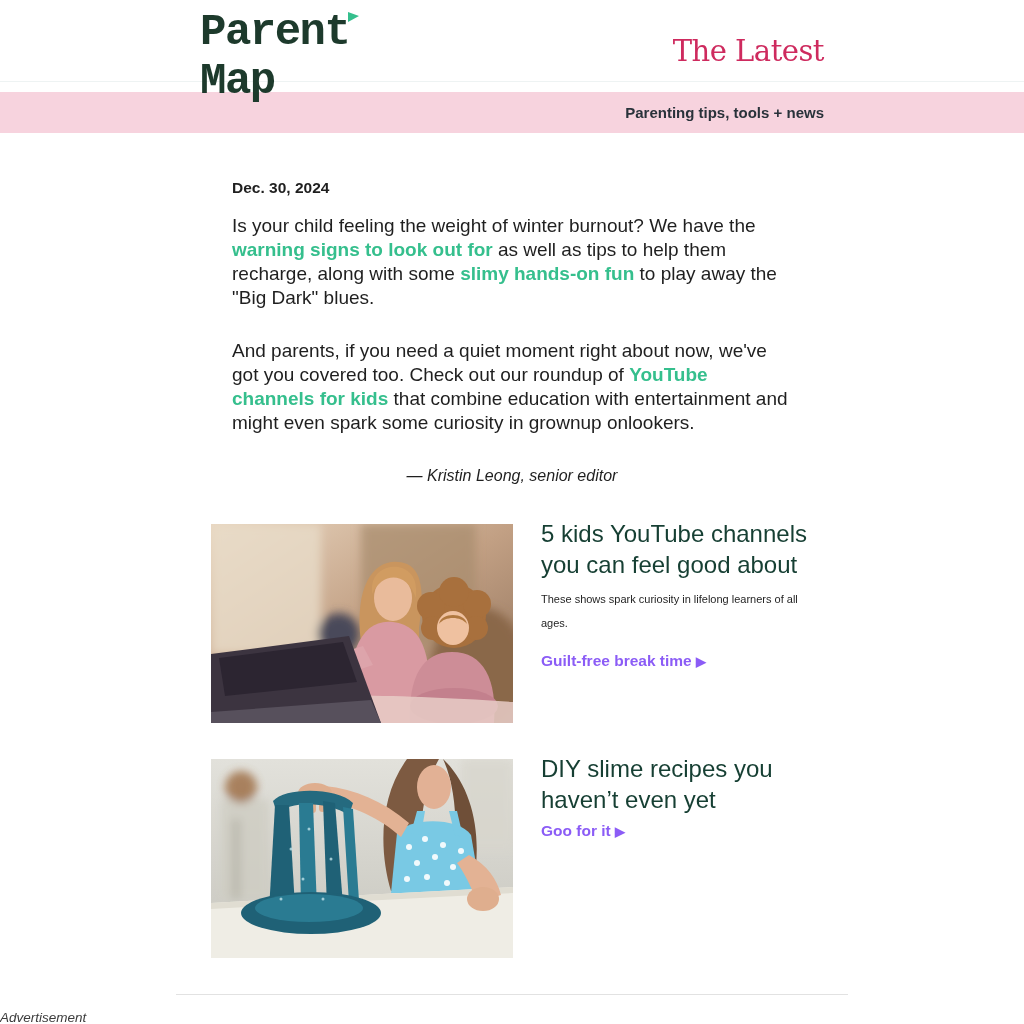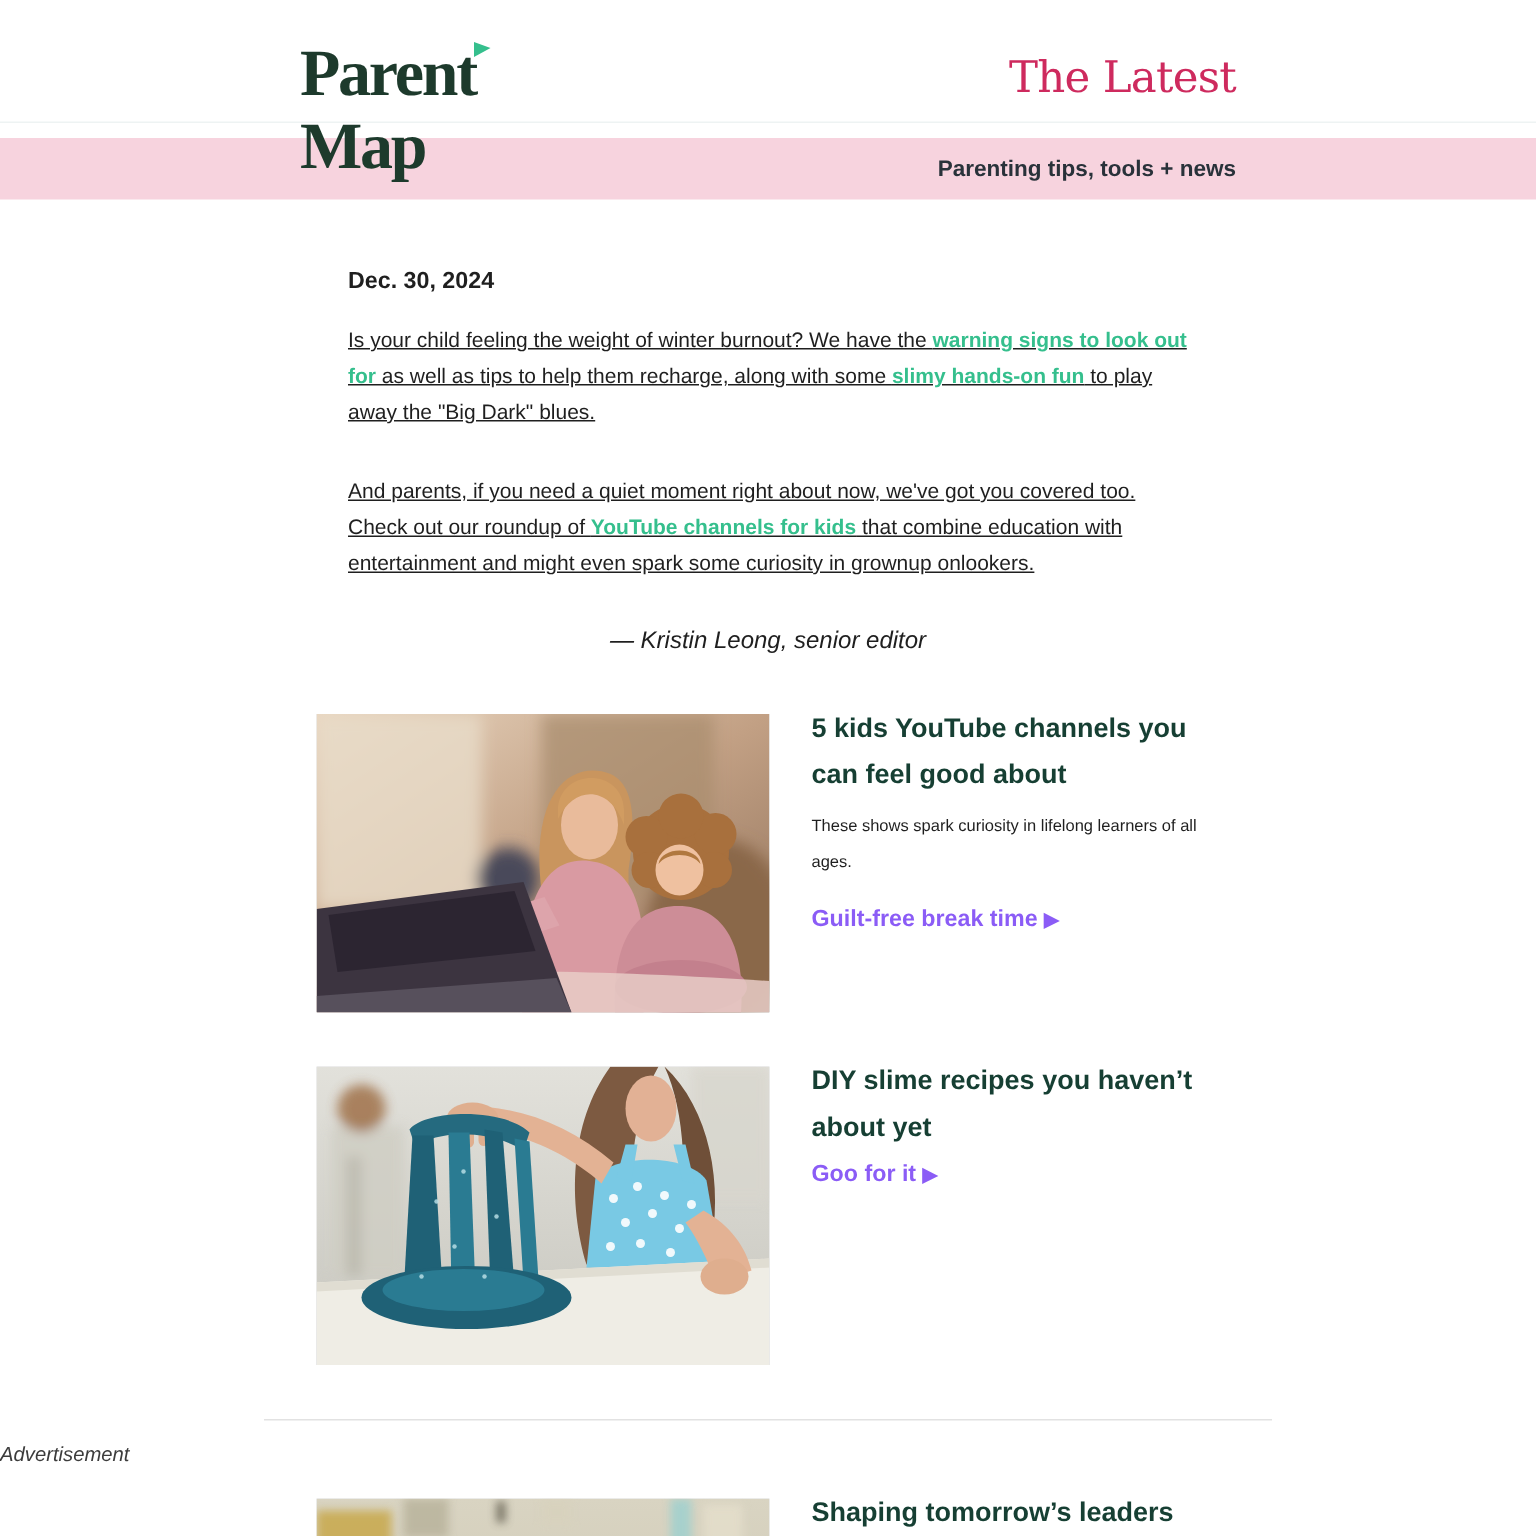--- a/index.html
+++ b/index.html
@@ -7,22 +7,22 @@
     width:1024px;height:1024px;overflow:hidden;background:#ffffff;
     font-family:"Liberation Sans",sans-serif;color:#1f1f1f;
     -webkit-font-smoothing:antialiased;
   }
   .container{width:624px;margin:0 auto;position:relative;}
 
   
   .header{height:92px;background:#fff;position:relative;z-index:2;}
   .header-rule{position:absolute;left:0;right:0;top:81px;height:1px;background:#eef3f3;}
   .logo{
-    position:absolute;left:0;top:24px;z-index:3;
-    font-family:Liberation Serif, serif;font-weight:bold;color:#1d3a2c;
+    position:absolute;left:0;top:8px;z-index:3;
+    font-family:Liberation Mono, monospace;font-weight:bold;color:#1d3a2c;
     font-size:44px;line-height:49px;letter-spacing:-1.5px;
   }
   .logo .logo-line{display:block;position:relative;width:max-content;}
   .logo-flag{position:absolute;right:-11px;top:4px;}
   .edition-title{
     position:absolute;right:0;top:34px;
     font-family:"DejaVu Serif",serif;font-weight:normal;
     font-size:29px;color:#ce2a5e;letter-spacing:-0.5px;
   }
 
@@ -30,32 +30,32 @@
   .banner{background:#f7d3de;height:41px;position:relative;z-index:1;}
   .banner .container{height:23px;}
   .tagline{
     position:absolute;right:0;top:0;line-height:41px;
     font-size:15px;font-weight:bold;color:#29323a;
   }
 
   
   .intro{padding:46px 32px 0;}
   .date{font-weight:bold;font-size:15.5px;margin:0 0 17px;}
-  .intro p.body-p{font-size:14px;line-height:24px;margin:0 0 29px;text-decoration:underline;}
+  .intro p.body-p{font-size:19px;line-height:24px;margin:0 0 29px;}
   .green-link{color:#35bf8d;font-weight:bold;text-decoration:none;cursor:pointer;}
   .byline{font-style:italic;font-size:16px;line-height:24px;margin:0;text-align:center;}
 
   
   .articles{margin-top:36px;}
   .article-row{display:flex;gap:28px;padding:0 10px 0 11px;margin-bottom:36px;}
   .article-photo{width:302px;height:199px;flex:none;overflow:hidden;cursor:pointer;background:#ddd;}
   .article-photo svg{display:block;}
   .article-text{flex:1;margin-top:-6px;}
   .headline{
-    font-size:18px;line-height:31px;font-weight:bold;color:#163f33;
+    font-size:24px;line-height:31px;font-weight:normal;color:#163f33;
     margin:0 0 7px;cursor:pointer;
   }
   .description{font-size:11px;line-height:24px;margin:0 0 17px;color:#1f1f1f;}
   .cta{font-size:15.5px;font-weight:bold;color:#8b5cf6;text-decoration:none;cursor:pointer;}
   .cta .arrow{font-size:13px;}
 
   
   .ad-block{margin-top:22px;}
   .ad-rule{width:672px;margin:0 auto;border:none;border-top:1px solid #e2e2e2;}
   .ad-label{
@@ -223,21 +223,21 @@
             <circle cx="80" cy="90" r="1.5"></circle>
               <circle cx="98" cy="70" r="1.5"></circle>
               <circle cx="120" cy="100" r="1.5"></circle>
             <circle cx="92" cy="120" r="1.5"></circle>
               <circle cx="112" cy="140" r="1.5"></circle>
               <circle cx="70" cy="140" r="1.5"></circle>
           </g>
         </svg>
       </div>
       <div class="article-text">
-        <h2 class="headline">DIY slime recipes you haven’t about yet</h2>
+        <h2 class="headline">DIY slime recipes you haven’t even yet</h2>
         <a class="cta"><span>Goo for it</span>&nbsp;<span class="arrow">▶</span></a>
       </div>
     </div>
   </div>
 </div>
 
 <div class="ad-block">
   <hr class="ad-rule">
   <div class="ad-label">Advertisement</div>
 </div>

